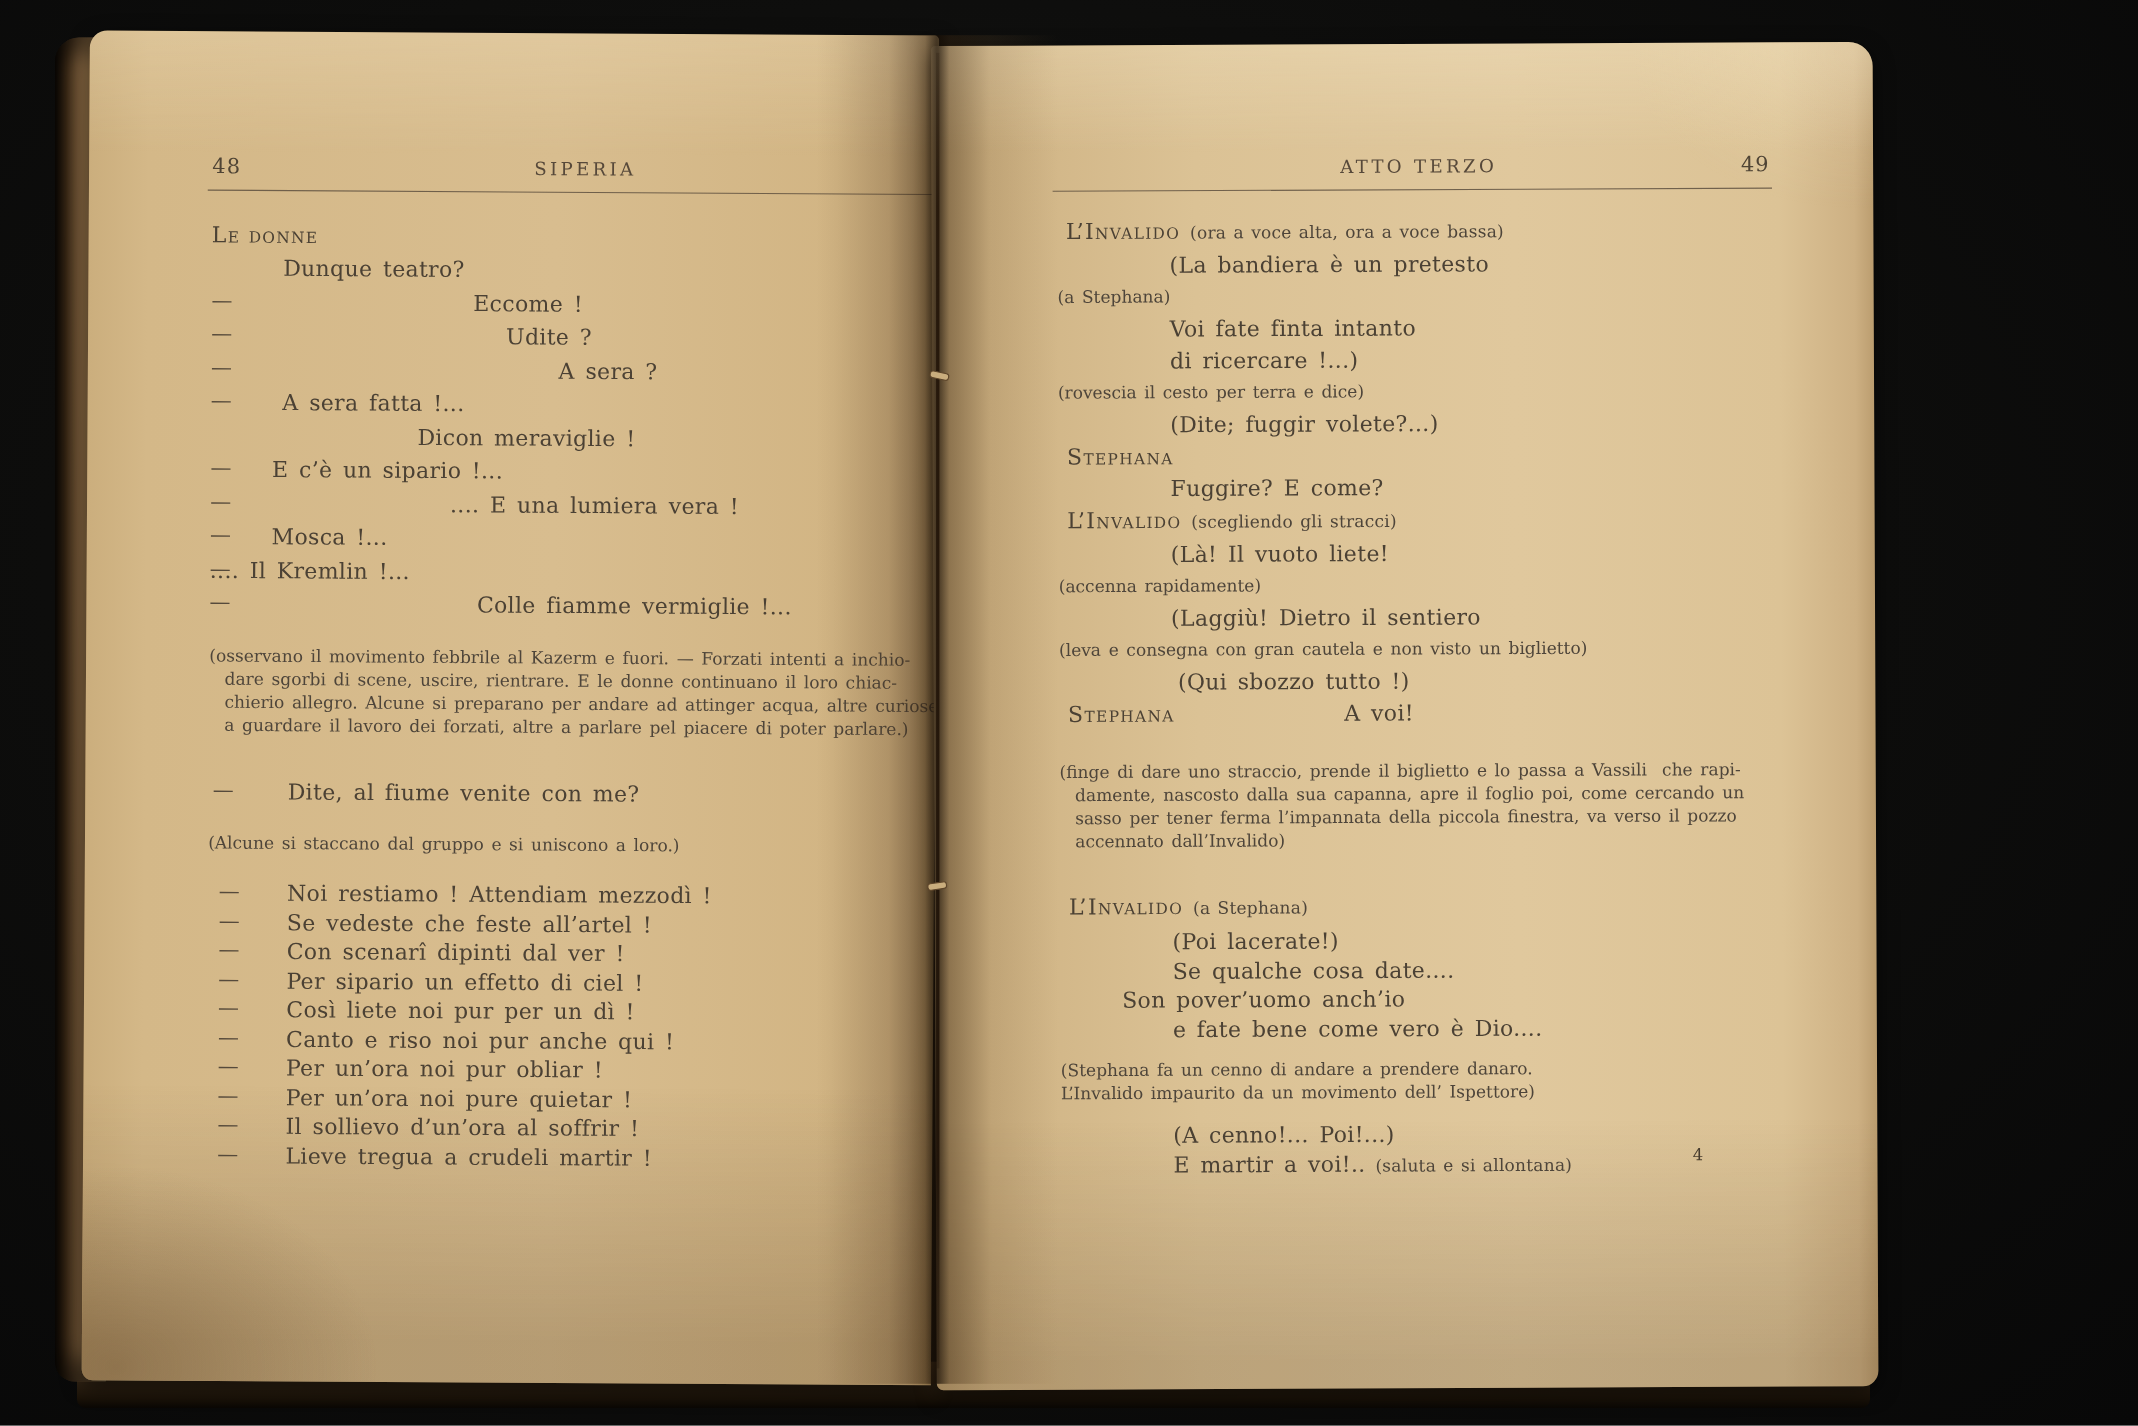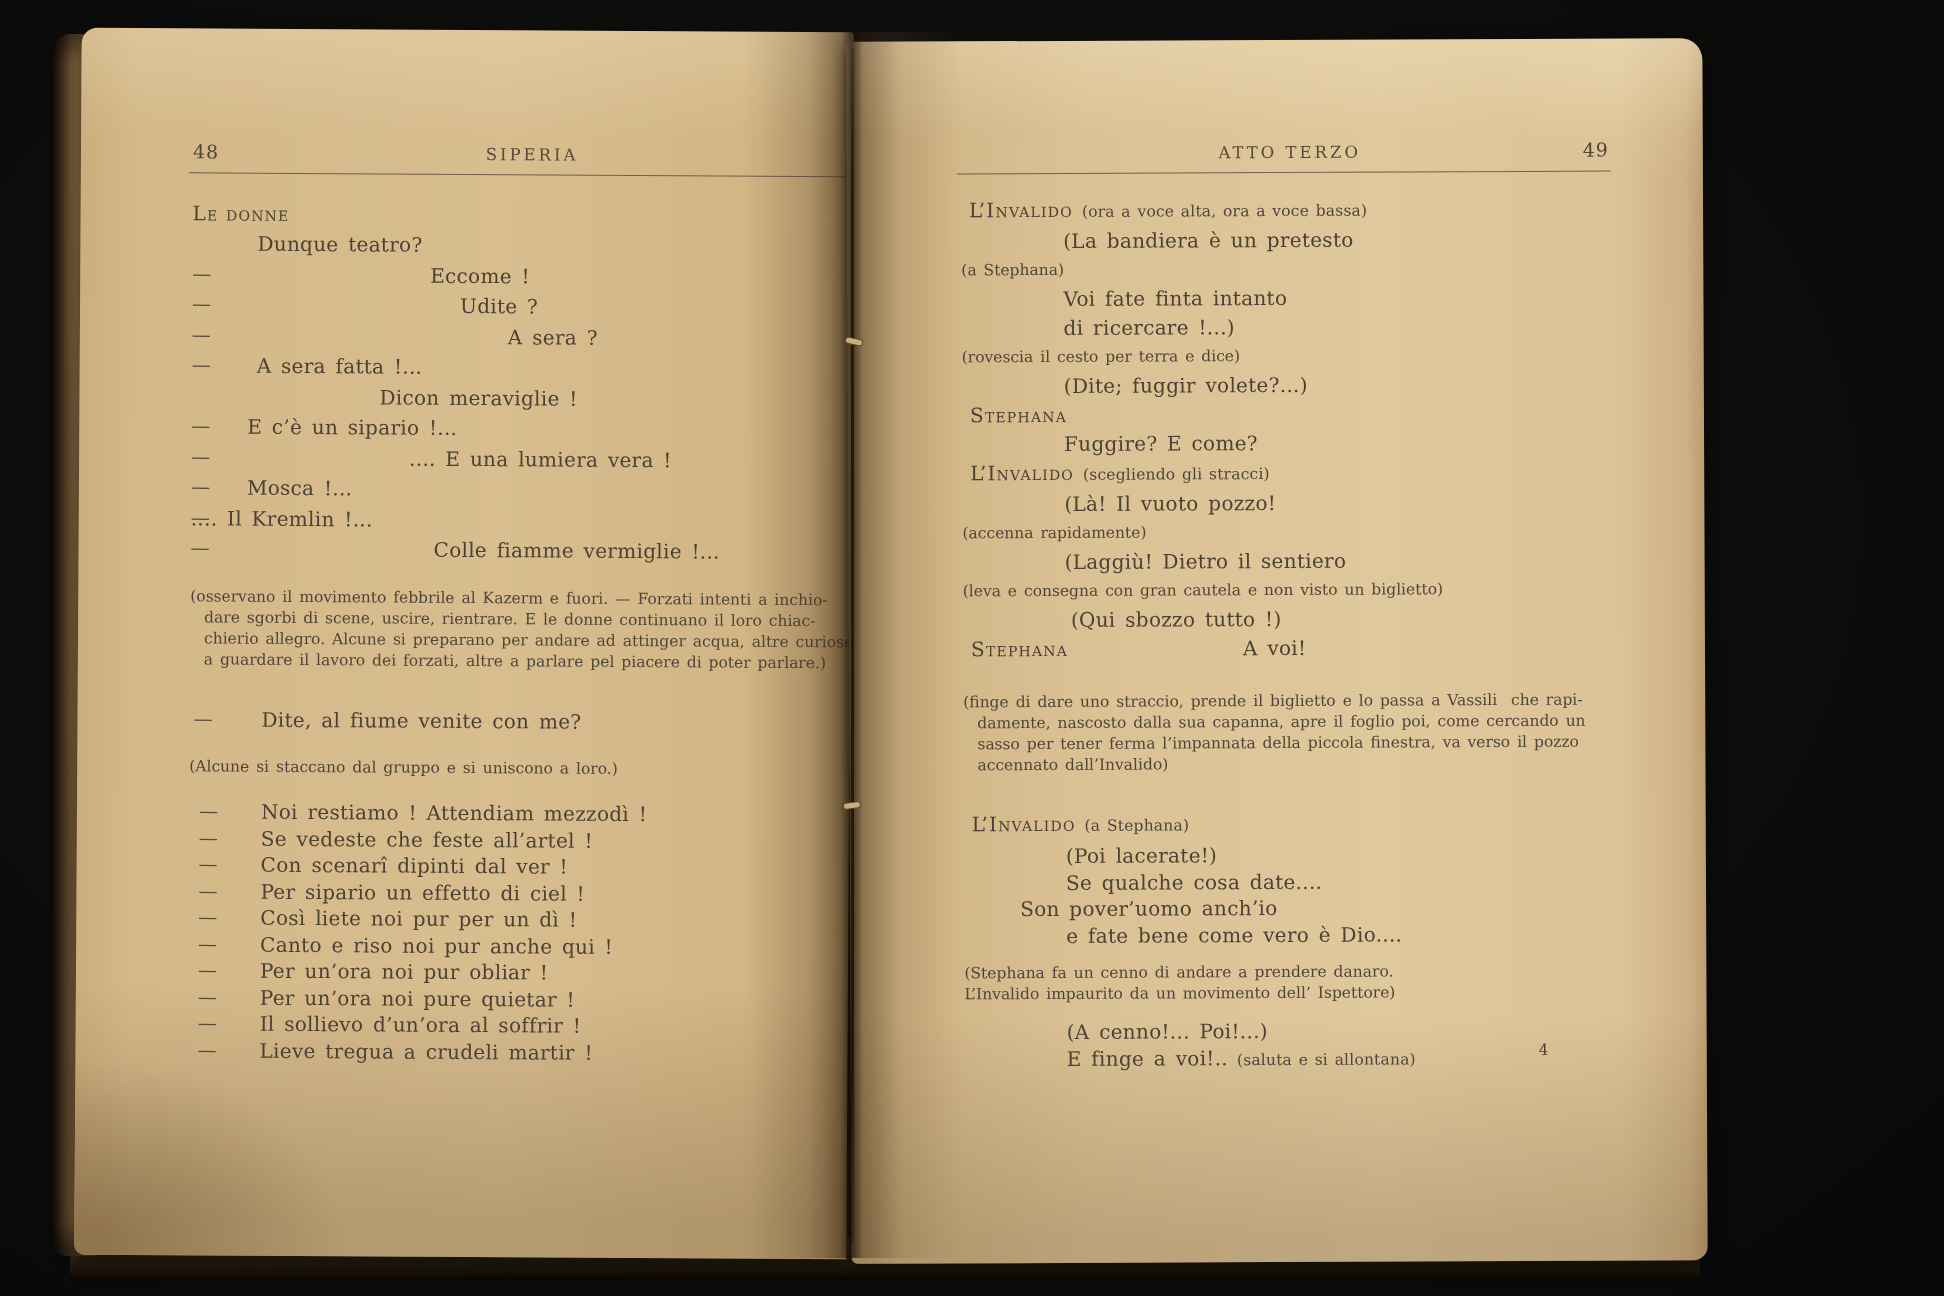--- a/index.html
+++ b/index.html
@@ -153,39 +153,39 @@
           <div class="ln ln-speaker" style="margin-top: 22px;"><span class="txt" style="margin-left: 8px;">L’Invalido</span><span class="inline-dir">(ora a voce alta, ora a voce bassa)</span></div>
           <div class="ln ln-d"><span class="txt" style="margin-left: 102px;">(La bandiera è un pretesto</span></div>
           <div class="ln ln-dir1"><span class="txt" style="margin-left: 0px;">(a Stephana)</span></div>
           <div class="ln ln-d"><span class="txt" style="margin-left: 102px;">Voi fate finta intanto</span></div>
           <div class="ln ln-d"><span class="txt" style="margin-left: 102px;">di ricercare !...)</span></div>
           <div class="ln ln-dir1"><span class="txt" style="margin-left: 0px;">(rovescia il cesto per terra e dice)</span></div>
           <div class="ln ln-d"><span class="txt" style="margin-left: 102px;">(Dite; fuggir volete?...)</span></div>
           <div class="ln ln-speaker"><span class="txt" style="margin-left: 8px;">Stephana</span></div>
           <div class="ln ln-d"><span class="txt" style="margin-left: 102px;">Fuggire? E come?</span></div>
           <div class="ln ln-speaker"><span class="txt" style="margin-left: 8px;">L’Invalido</span><span class="inline-dir">(scegliendo gli stracci)</span></div>
-          <div class="ln ln-d"><span class="txt" style="margin-left: 102px;">(Là! Il vuoto pozzo!</span></div>
+          <div class="ln ln-d"><span class="txt" style="margin-left: 102px;">(Là! Il vuoto liete!</span></div>
           <div class="ln ln-dir1"><span class="txt" style="margin-left: 0px;">(accenna rapidamente)</span></div>
           <div class="ln ln-d"><span class="txt" style="margin-left: 102px;">(Laggiù! Dietro il sentiero</span></div>
           <div class="ln ln-dir1"><span class="txt" style="margin-left: 0px;">(leva e consegna con gran cautela e non visto un biglietto)</span></div>
           <div class="ln ln-d"><span class="txt" style="margin-left: 108px;">(Qui sbozzo tutto !)</span></div>
-          <div class="ln ln-speaker"><span class="txt" style="margin-left: 8px;">Stephana</span><span class="tail" style="left: 280px;">A voi!</span></div>
+          <div class="ln ln-speaker"><span class="txt" style="margin-left: 8px;">Stephana</span><span class="tail" style="left: 259px;">A voi!</span></div>
           <div class="ln ln-dir" style="margin-top: 28px;"><span class="txt" style="margin-left: 0px;">(finge di dare uno straccio, prende il biglietto e lo passa a Vassili  che rapi-</span></div>
           <div class="ln ln-dir"><span class="txt" style="margin-left: 14px;">damente, nascosto dalla sua capanna, apre il foglio poi, come cercando un</span></div>
           <div class="ln ln-dir"><span class="txt" style="margin-left: 14px;">sasso per tener ferma l’impannata della piccola finestra, va verso il pozzo</span></div>
           <div class="ln ln-dir"><span class="txt" style="margin-left: 14px;">accennato dall’Invalido)</span></div>
           <div class="ln ln-speaker" style="margin-top: 34px;"><span class="txt" style="margin-left: 8px;">L’Invalido</span><span class="inline-dir">(a Stephana)</span></div>
           <div class="ln ln-d2" style="margin-top: 2px;"><span class="txt" style="margin-left: 102px;">(Poi lacerate!)</span></div>
           <div class="ln ln-d2"><span class="txt" style="margin-left: 102px;">Se qualche cosa date....</span></div>
           <div class="ln ln-d2"><span class="txt" style="margin-left: 56px;">Son pover’uomo anch’io</span></div>
           <div class="ln ln-d2"><span class="txt" style="margin-left: 102px; text-align: center;">e fate bene come vero è Dio....</span></div>
           <div class="ln ln-dir" style="margin-top: 14px;"><span class="txt" style="margin-left: 0px;">(Stephana fa un cenno di andare a prendere danaro.</span></div>
           <div class="ln ln-dir"><span class="txt" style="margin-left: 0px;">L’Invalido impaurito da un movimento dell’ Ispettore)</span></div>
           <div class="ln ln-d2" style="margin-top: 14px;"><span class="txt" style="margin-left: 102px;">(A cenno!... Poi!...)</span></div>
-          <div class="ln ln-d2"><span class="txt" style="margin-left: 102px;">E finge a voi!..</span><span class="inline-dir">(saluta e si allontana)</span></div>
+          <div class="ln ln-d2"><span class="txt" style="margin-left: 102px;">E martir a voi!..</span><span class="inline-dir">(saluta e si allontana)</span></div>
         </div>
     </div>
     <span class="sig">4</span>
   </div>
 
   <div class="gutter-shadow"></div>
   <div class="seam"></div>
   <div class="stitch stitch-top"></div>
   <div class="stitch stitch-mid"></div>
 </div>

